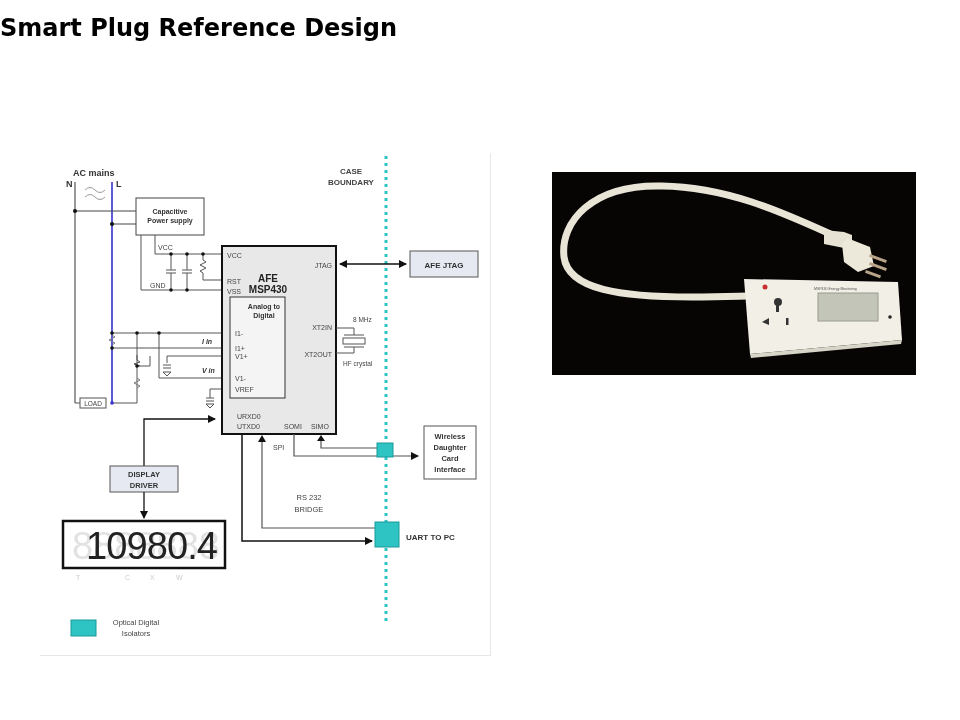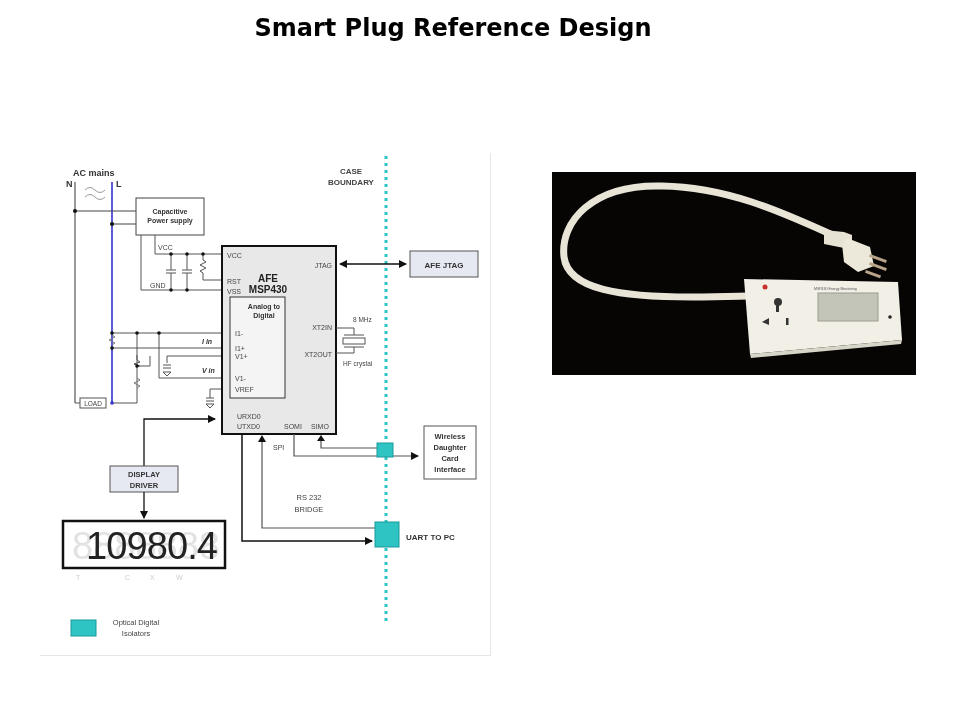--- a/index.html
+++ b/index.html
@@ -1,17 +1,17 @@
 <!DOCTYPE html>
 <html><head>
 <meta charset="utf-8">
 <style>
   html, body { margin:0; padding:0; background:#ffffff; }
   body { width:960px; height:720px; position:relative; overflow:hidden; font-family:"DejaVu Sans", sans-serif; }
-  .slide-title { position:absolute; left:0; top:14px; width:884px; text-align:center; font-family:"DejaVu Sans", sans-serif; font-weight:bold; font-size:24px; color:#000;margin-left:11px; }
+  .slide-title { position:absolute; left:0; top:14px; width:884px; text-align:left; font-family:"DejaVu Sans", sans-serif; font-weight:bold; font-size:24px; color:#000; }
   .diagram-frame { position:absolute; left:40px; top:153px; width:450px; height:502px; border-right:1px solid #e6e6e6; border-bottom:1px solid #e6e6e6; }
   svg text { font-family:"Liberation Sans", sans-serif; }
   .photo { position:absolute; left:552px; top:172px; width:364px; height:203px; background:#050403; overflow:hidden; }
 </style>
 </head>
 <body>
 
 <div class="slide-title">Smart Plug Reference Design</div>
 
 <div class="diagram-frame"></div>

